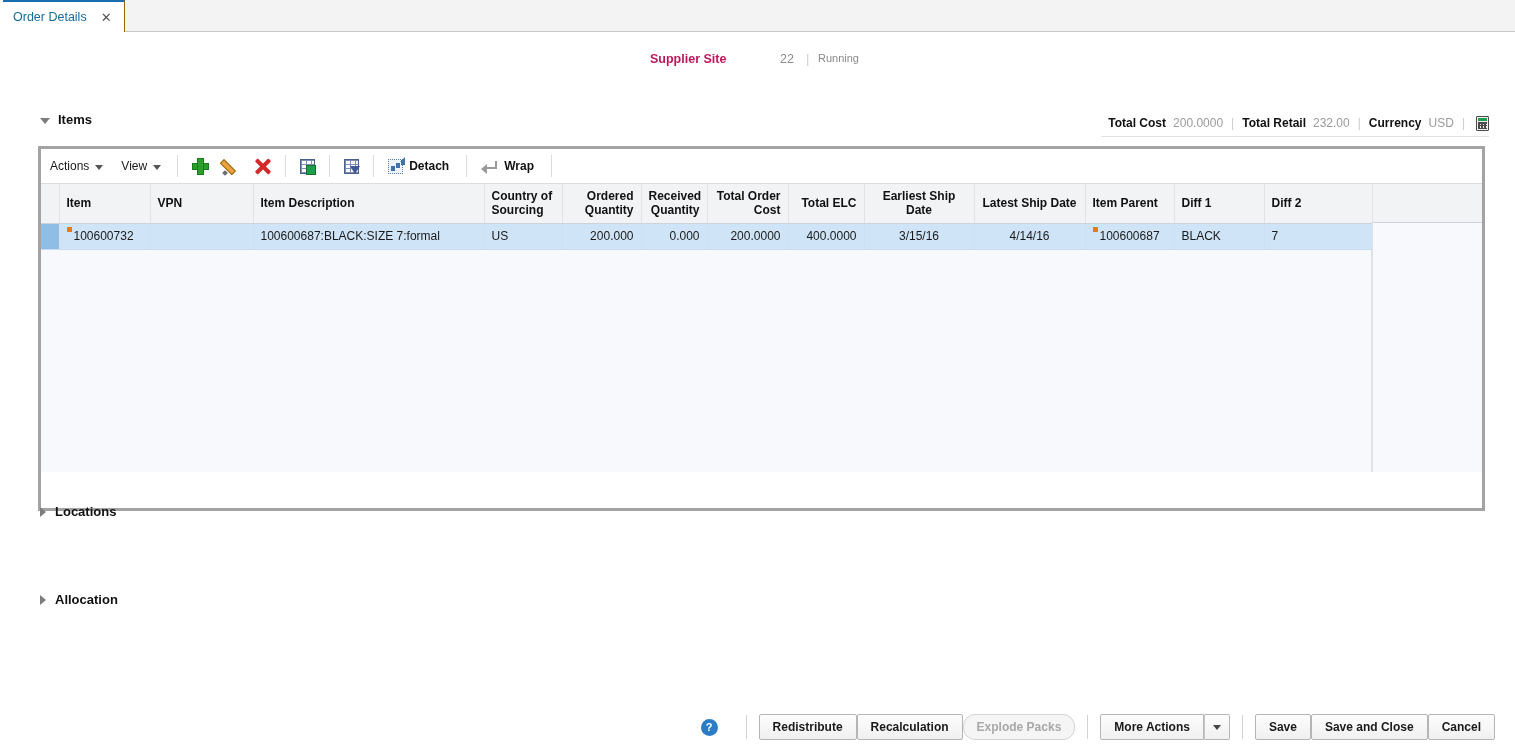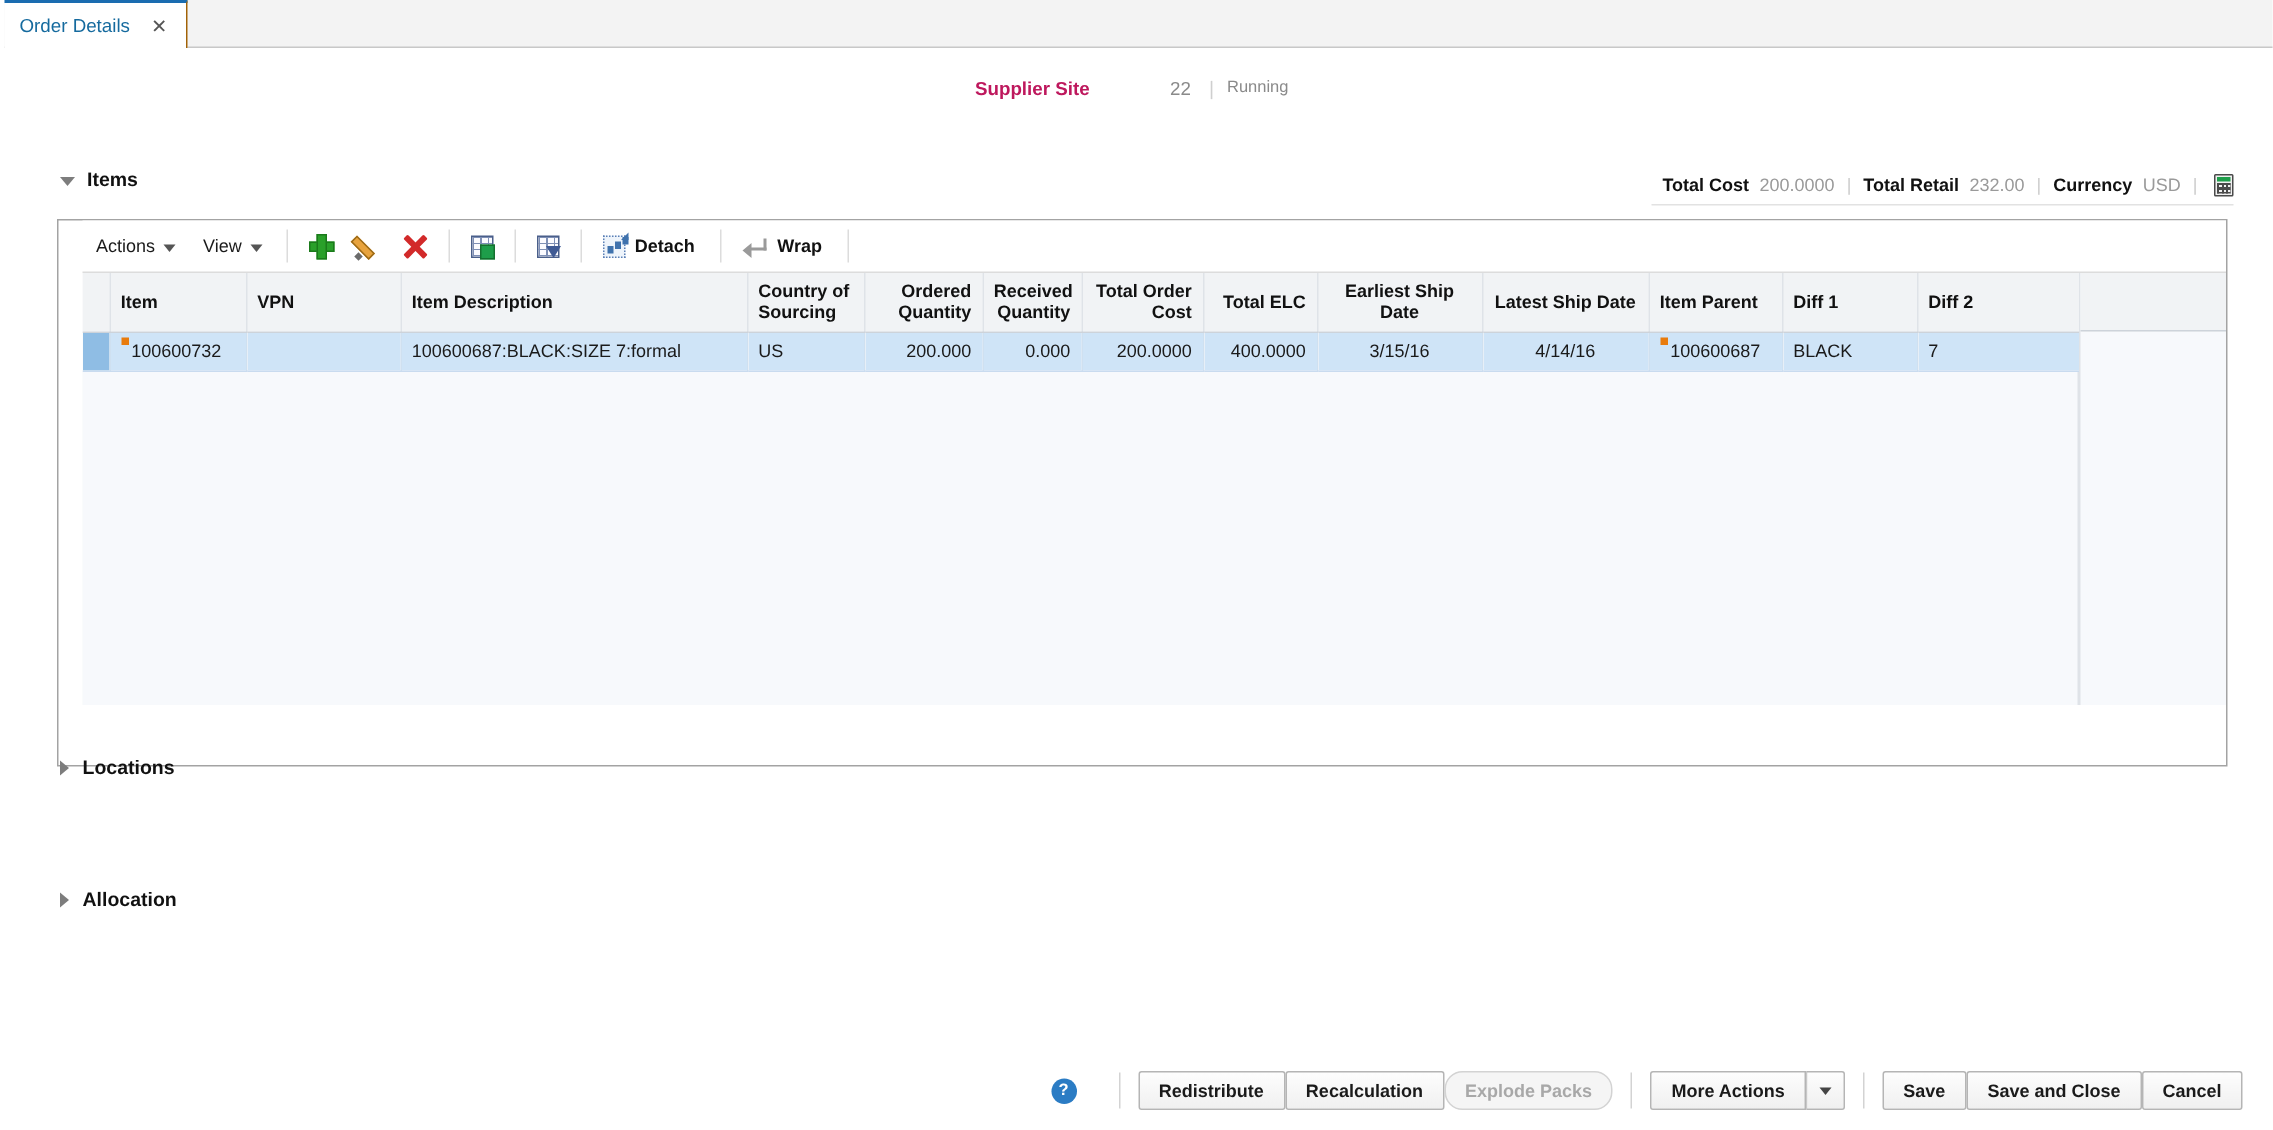--- a/index.html
+++ b/index.html
@@ -128,22 +128,21 @@
   .totals-rule {
     position: absolute; left: 1101px; top: 136px; width: 388px;
     border-bottom: 1px solid #e2e2e2;
   }
 
   
   .panel {
     position: absolute; left: 38px; top: 146px;
     width: 1447px; height: 365px;
     background: #ffffff;
-    border: 1px solid #a3a3a3;
-    padding-left: 16px;
+    border: 3px solid #a3a3a3;
   }
   .toolbar {
     position: relative;
     height: 35px; width: 100%;
     background: #ffffff;
     border-bottom: 1px solid #dcdcdc;
     display: flex; align-items: center;
   }
   .tb-menu {
     display: flex; align-items: center;

